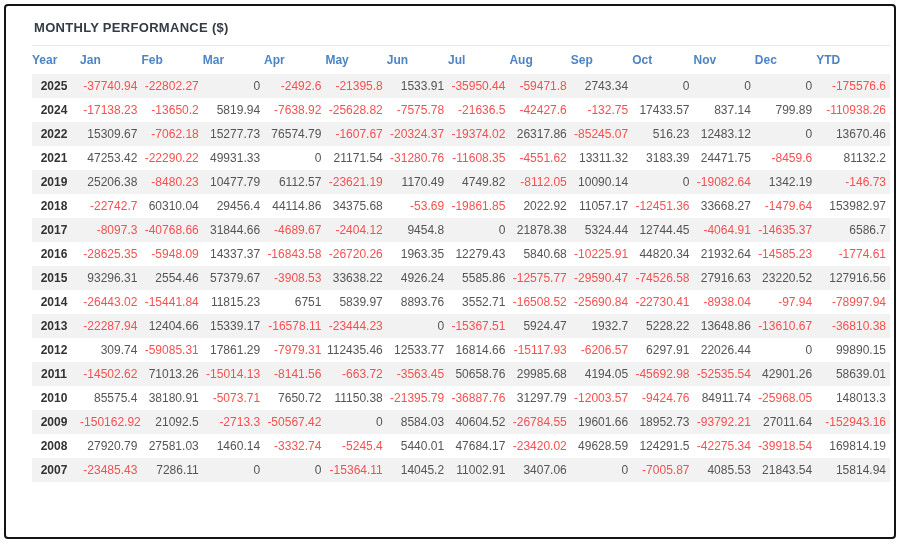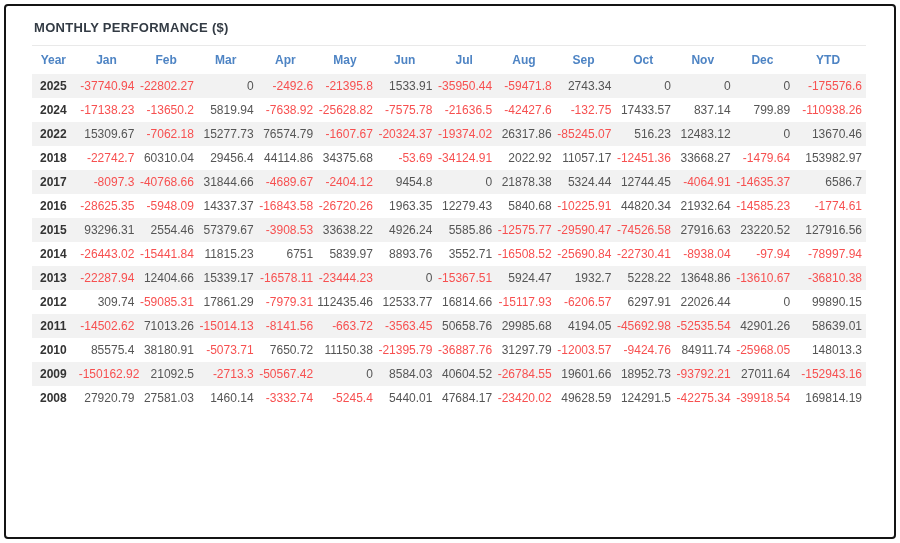--- a/index.html
+++ b/index.html
@@ -11,40 +11,40 @@
   }
   .frame {
     position: absolute;
     left: 4px; top: 4px; right: 4px; bottom: 4px;
     border: 2px solid #141414;
     border-radius: 4px;
     background: #ffffff;
     overflow: hidden;
   }
   .content {
-    padding: 12px 28px 0 26px;
+    padding: 12px 4px 0 26px;
   }
   .section-title {
     font-size: 13px;
     font-weight: bold;
     color: #333b44;
     letter-spacing: 0.3px;
     padding: 2px 0 10px 2px;
     border-bottom: 1px solid #e9e9e9;
   }
   table.perf {
     width: 100%;
     border-collapse: collapse;
     table-layout: fixed;
     font-size: 12px;
   }
   table.perf th {
     color: #4e84c4;
     font-weight: bold;
-    text-align: center;
+    text-align: left;
     padding: 7px 4px 7px 0;
     white-space: nowrap;
   }
   table.perf td {
     text-align: right;
     padding: 5px 4px 5px 0;
     color: #555555;
     white-space: nowrap;
   }
   table.perf td.year-cell {
@@ -146,28 +146,60 @@
             <td class="neg">-20324.37</td>
             <td class="neg">-19374.02</td>
             <td>26317.86</td>
             <td class="neg">-85245.07</td>
             <td>516.23</td>
             <td>12483.12</td>
             <td>0</td>
             <td>13670.46</td>
           </tr>
           <tr>
+            <td class="year-cell">2021</td>
+            <td>47253.42</td>
+            <td class="neg">-22290.22</td>
+            <td>49931.33</td>
+            <td>0</td>
+            <td>21171.54</td>
+            <td class="neg">-31280.76</td>
+            <td class="neg">-11608.35</td>
+            <td class="neg">-4551.62</td>
+            <td>13311.32</td>
+            <td>3183.39</td>
+            <td>24471.75</td>
+            <td class="neg">-8459.6</td>
+            <td>81132.2</td>
+          </tr>
+          <tr>
+            <td class="year-cell">2019</td>
+            <td>25206.38</td>
+            <td class="neg">-8480.23</td>
+            <td>10477.79</td>
+            <td>6112.57</td>
+            <td class="neg">-23621.19</td>
+            <td>1170.49</td>
+            <td>4749.82</td>
+            <td class="neg">-8112.05</td>
+            <td>10090.14</td>
+            <td>0</td>
+            <td class="neg">-19082.64</td>
+            <td>1342.19</td>
+            <td class="neg">-146.73</td>
+          </tr>
+          <tr>
             <td class="year-cell">2018</td>
             <td class="neg">-22742.7</td>
             <td>60310.04</td>
             <td>29456.4</td>
             <td>44114.86</td>
             <td>34375.68</td>
             <td class="neg">-53.69</td>
-            <td class="neg">-34124.91</td>
+            <td class="neg">-19861.85</td>
             <td>2022.92</td>
             <td>11057.17</td>
             <td class="neg">-12451.36</td>
             <td>33668.27</td>
             <td class="neg">-1479.64</td>
             <td>153982.97</td>
           </tr>
           <tr>
             <td class="year-cell">2017</td>
             <td class="neg">-8097.3</td>
@@ -321,16 +353,32 @@
             <td class="neg">-5245.4</td>
             <td>5440.01</td>
             <td>47684.17</td>
             <td class="neg">-23420.02</td>
             <td>49628.59</td>
             <td>124291.5</td>
             <td class="neg">-42275.34</td>
             <td class="neg">-39918.54</td>
             <td>169814.19</td>
           </tr>
+          <tr>
+            <td class="year-cell">2007</td>
+            <td class="neg">-23485.43</td>
+            <td>7286.11</td>
+            <td>0</td>
+            <td>0</td>
+            <td class="neg">-15364.11</td>
+            <td>14045.2</td>
+            <td>11002.91</td>
+            <td>3407.06</td>
+            <td>0</td>
+            <td class="neg">-7005.87</td>
+            <td>4085.53</td>
+            <td>21843.54</td>
+            <td>15814.94</td>
+          </tr>
         </tbody>
     </table>
   </div>
 </div>
 
 </body></html>

